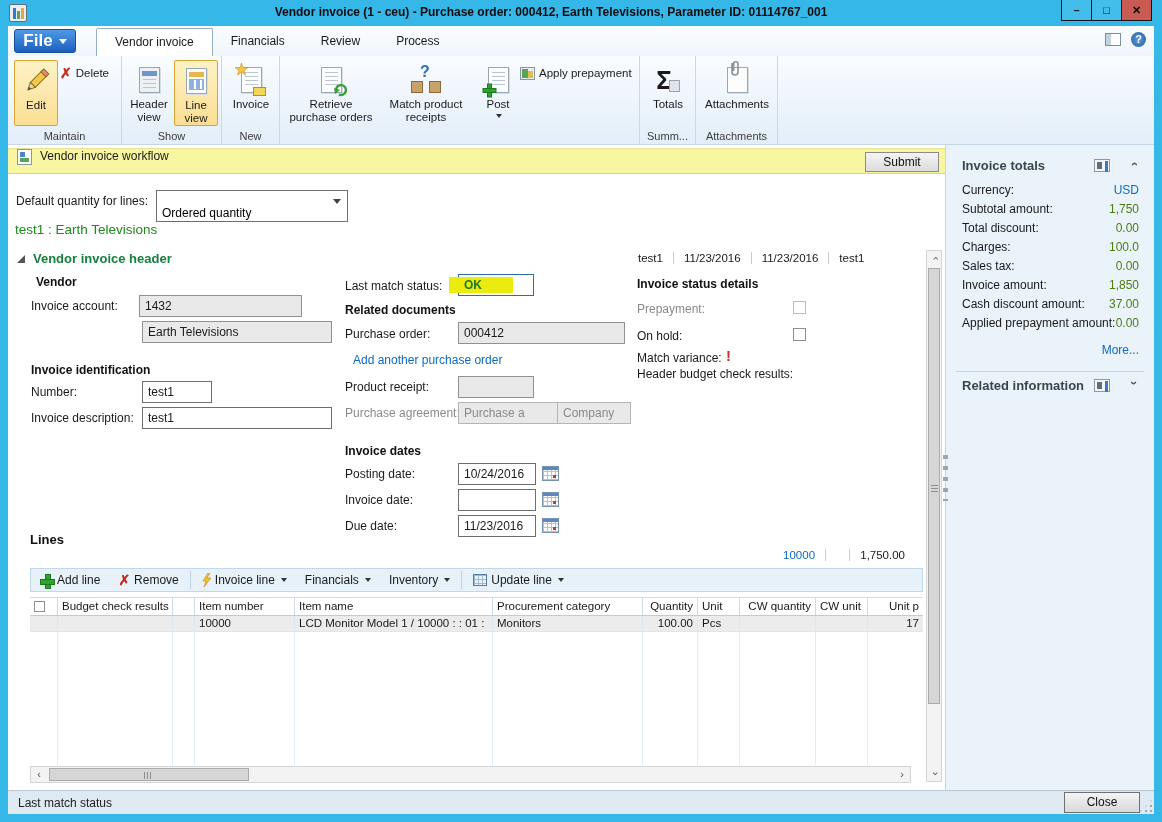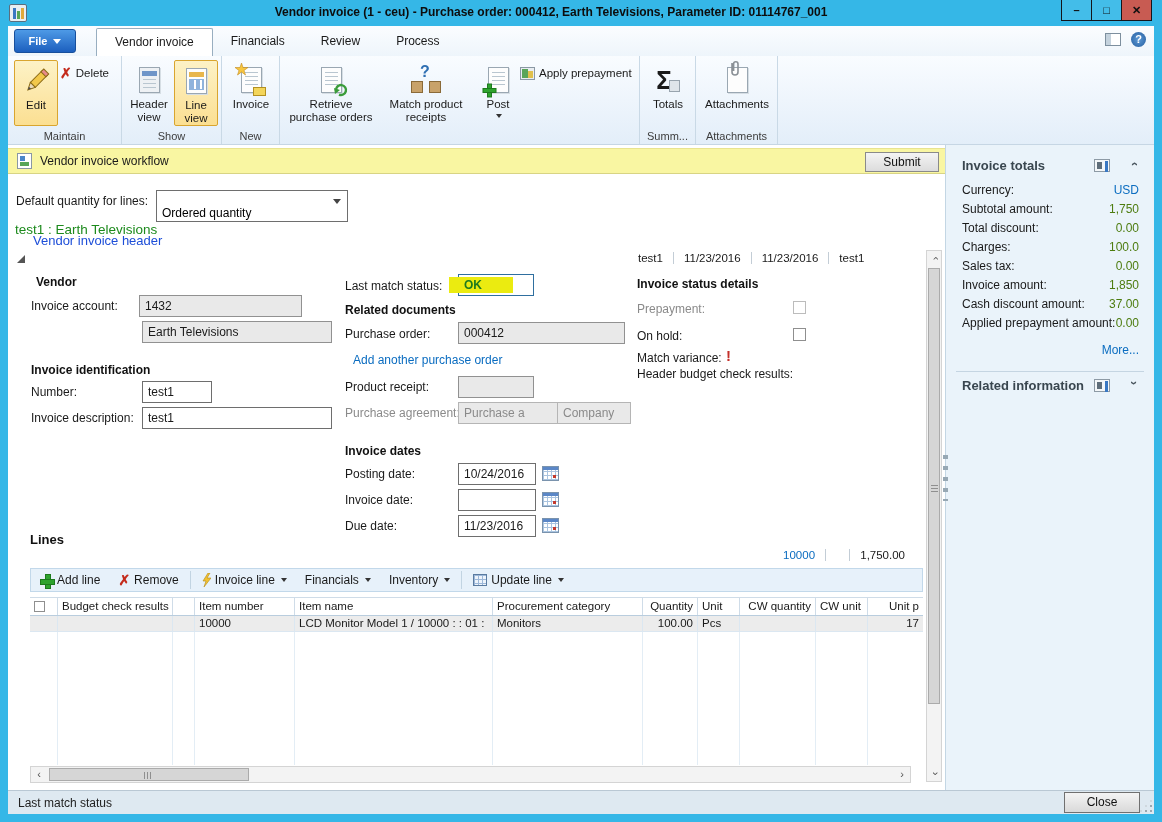--- a/index.html
+++ b/index.html
@@ -13,21 +13,21 @@
   .title-text { position:absolute; left:60px; right:120px; top:5px; text-align:center; font-size:12px; font-weight:bold; color:#0d0d0d; white-space:nowrap; overflow:hidden; }
   .winbtns { position:absolute; right:10px; top:0; display:flex; }
   .winbtn { width:31px; height:21px; border:1px solid #14141a; border-top:none; background:#43bde9; color:#101010; font-size:11px; font-weight:bold; text-align:center; line-height:20px; margin-left:-1px; }
   .winbtn.close { background:#c85b52; }
 
   
   .inner { position:absolute; left:8px; top:26px; width:1146px; height:788px; background:#eef5fb; }
 
   
   .tabstrip { position:absolute; left:0; top:0; width:100%; height:30px; background:linear-gradient(#fbfdff,#eef5fb); }
-  .filebtn { position:absolute; left:6px; top:3px; width:62px; height:24px; border-radius:3px; background:linear-gradient(#4e9ae6,#1c5fbe); border:1px solid #174f9c; color:#fff; font-size:11px; font-weight:bold; display:flex; align-items:center; justify-content:center; gap:6px; }
+  .filebtn { position:absolute; left:6px; top:3px; width:62px; height:24px; border-radius:3px; background:linear-gradient(#4e9ae6,#1c5fbe); border:1px solid #174f9c; color:#fff; font-size:17px; font-weight:bold; display:flex; align-items:center; justify-content:center; gap:6px; }
   .caret-down-w { width:0; height:0; border-left:4px solid transparent; border-right:4px solid transparent; border-top:5px solid #fff; }
   .tabs { position:absolute; left:88px; top:2px; height:28px; display:flex; }
   .tab { padding:0 18px; font-size:12px; color:#1a1a1a; line-height:26px; }
   .tab.active { background:#fff; border:1px solid #98aec0; border-bottom:none; border-radius:2px 2px 0 0; }
   .tabstrip-right { position:absolute; right:8px; top:6px; display:flex; gap:10px; align-items:center; }
   .pane-icon { width:16px; height:13px; border:1px solid #7d8f9e; background:#fff; position:relative; }
   .pane-icon::after { content:""; position:absolute; left:0; top:0; width:5px; height:100%; background:#c4d2dd; }
   .help-icon { width:15px; height:15px; border-radius:50%; background:radial-gradient(#5e9bd6,#245c9e); color:#fff; font-size:11px; font-weight:bold; text-align:center; line-height:15px; }
 
   
@@ -44,21 +44,21 @@
        background:repeating-linear-gradient(#b9c6d0 0 1px, transparent 1px 4px); }
   .doc .band { position:absolute; left:2px; top:3px; right:2px; height:5px; background:#6f95c8; }
   .doc .cols { position:absolute; left:2px; top:10px; right:2px; bottom:3px;
        background:repeating-linear-gradient(90deg,#8fb3dc 0 4px, #fff 4px 6px); border:1px solid #8fb3dc; }
   .badge { position:absolute; }
   .x-glyph { color:#c42b1c; font-weight:bold; font-size:14px; }
   .sigma { font-size:26px; font-weight:bold; color:#1a1a1a; line-height:26px; }
 
   
   .main { position:absolute; left:0; top:119px; width:937px; height:645px; background:#fff; }
-  .workflowbar { position:absolute; left:0; top:3px; width:937px; height:26px; background:#f9f6a2; border-top:1px solid #e8e390; border-bottom:1px solid #d8d484; display:flex; align-items:center; }
+  .workflowbar { position:absolute; left:0; top:3px; width:937px; height:26px; background:#f9f6a2; border-top:1px solid #e8e390; border-bottom:1px solid #d8d484; display:flex; }
   .wf-icon { width:15px; height:16px; margin:0 8px 0 9px; background:#fff; border:1px solid #8a98a4; position:relative; }
   .wf-icon::before { content:""; position:absolute; left:2px; top:2px; width:5px; height:5px; background:#4a86c8; }
   .wf-icon::after { content:""; position:absolute; left:2px; bottom:2px; width:9px; height:4px; background:#58a558; }
   .wf-text { font-size:12px; color:#1a1a1a; }
   .submitbtn { position:absolute; right:6px; top:3px; width:74px; height:20px; background:linear-gradient(#f4f4f4,#dcdcdc); border:1px solid #8a8a8a; font-size:12px; text-align:center; line-height:18px; color:#111; }
 
   .lbl { position:absolute; font-size:12px; color:#1a1a1a; white-space:nowrap; }
   .lbl.dim { color:#8a8a8a; }
   .grp { position:absolute; font-size:12px; font-weight:bold; color:#111; white-space:nowrap; }
   .field { position:absolute; height:22px; border:1px solid #919191; background:#e9e9e9; font-size:12px; color:#1a1a1a; padding:3px 5px; white-space:nowrap; overflow:hidden; }
@@ -320,21 +320,21 @@
 
       <div class="lbl" style="left:8px;top:49px">Default quantity for lines:</div>
       <div class="select" style="left:148px;top:45px;width:192px">
         <span>Ordered quantity</span>
         <span class="sel-caret"></span>
       </div>
 
       <div style="position:absolute;left:7px;top:77px;font-size:13.5px;color:#1d8a1d">test1 : Earth Televisions</div>
 
       <span class="sec-tri" style="left:9px;top:110px"></span>
-      <div style="position:absolute;left:25px;top:88px;font-size:13px;font-weight:normal;color:#1d4ed8">Vendor invoice header</div>
+      <div style="position:absolute;left:25px;top:106px;font-size:13px;font-weight:bold;color:#15803d">Vendor invoice header</div>
 
       <div class="grp" style="left:28px;top:130px">Vendor</div>
       <div class="lbl" style="left:23px;top:154px">Invoice account:</div>
       <div class="field" style="left:131px;top:150px;width:163px">1432</div>
       <div class="field" style="left:134px;top:176px;width:190px">Earth Televisions</div>
 
       <div class="grp" style="left:23px;top:218px">Invoice identification</div>
       <div class="lbl" style="left:23px;top:240px">Number:</div>
       <div class="field edit" style="left:134px;top:236px;width:70px">test1</div>
       <div class="lbl" style="left:23px;top:266px">Invoice description:</div>

